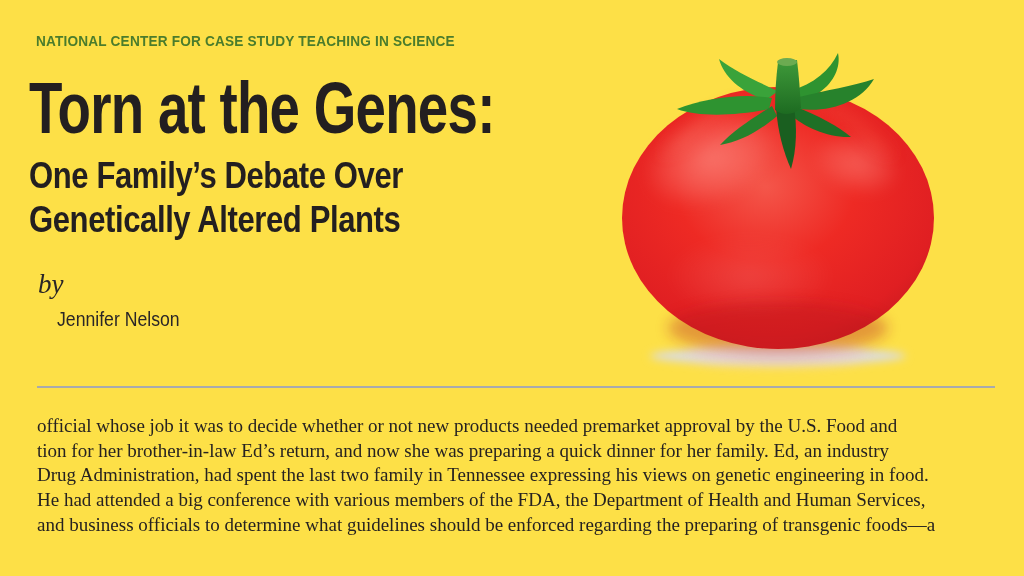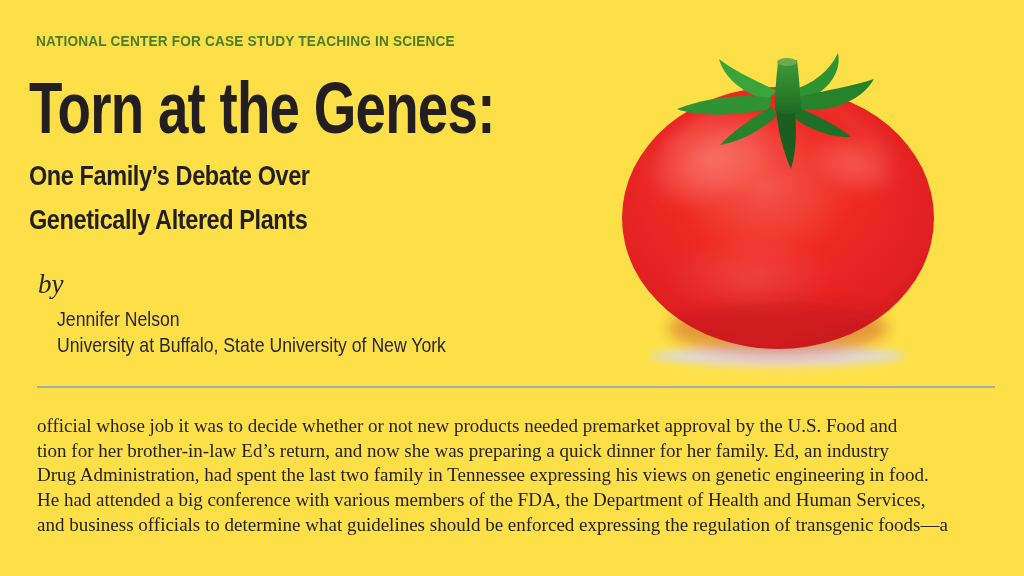--- a/index.html
+++ b/index.html
@@ -20,21 +20,21 @@
   .main-title{
     position:absolute;left:29px;top:72px;
     font-size:72px;font-weight:bold;line-height:1;
     color:var(--title-black,#231f20);
     letter-spacing:-1px;
   }
   .main-title .cond{transform:scaleX(.76);}
 
   .subtitle{
     position:absolute;left:29px;top:154px;
-    font-size:28px;font-weight:bold;line-height:44px;
+    font-size:37px;font-weight:bold;line-height:44px;
     color:var(--title-black,#231f20);
     letter-spacing:-.5px;
   }
   .subtitle .cond{transform:scaleX(.84);}
 
   .by-label{
     position:absolute;left:38px;top:262px;
     font-family:"Liberation Serif",serif;font-style:italic;
     font-size:27px;line-height:1;color:#2a2627;margin-top:9px;
   }
@@ -74,31 +74,30 @@
 
   <div class="subtitle">
     <div><span class="cond">One Family’s Debate Over</span></div>
     <div><span class="cond">Genetically Altered Plants</span></div>
   </div>
 
   <div class="by-label">by</div>
 
   <div class="byline">
     <div><span class="cond">Jennifer Nelson</span></div>
-    <div><span class="cond">University at Buffalo, State University of New York</span></div>
   </div>
 
   <div class="divider"></div>
 
   <div class="body-text">
     <div class="line">official whose job it was to decide whether or not new products needed premarket approval by the U.S. Food and</div>
     <div class="line">tion for her brother-in-law Ed’s return, and now she was preparing a quick dinner for her family. Ed, an industry</div>
     <div class="line">Drug Administration, had spent the last two family in Tennessee expressing his views on genetic engineering in food.</div>
     <div class="line">He had attended a big conference with various members of the FDA, the Department of Health and Human Services,</div>
-    <div class="line">and business officials to determine what guidelines should be enforced expressing the regulation of transgenic foods—a</div>
+    <div class="line">and business officials to determine what guidelines should be enforced regarding the preparing of transgenic foods—a</div>
   </div>
 
   <div class="tomato-wrap">
     <svg width="356" height="344" viewBox="0 0 356 344">
       <defs>
         <radialGradient id="tomatoBody" cx="46%" cy="38%" r="72%">
           <stop offset="0%" style="stop-color:#f4564a"></stop>
           <stop offset="40%" style="stop-color:var(--tomato-red,#ee2a24)"></stop>
           <stop offset="78%" style="stop-color:#e01f22"></stop>
           <stop offset="100%" style="stop-color:var(--tomato-dark-red,#c2181d)"></stop>

